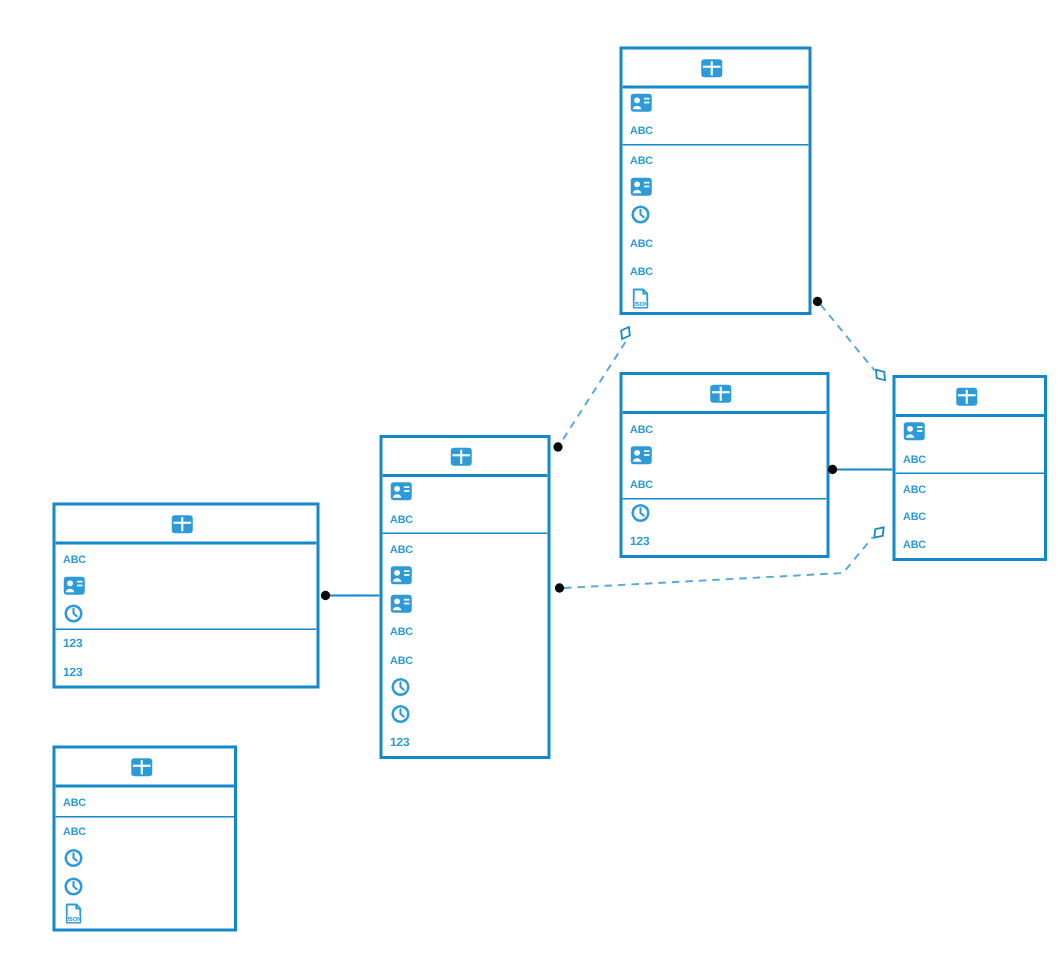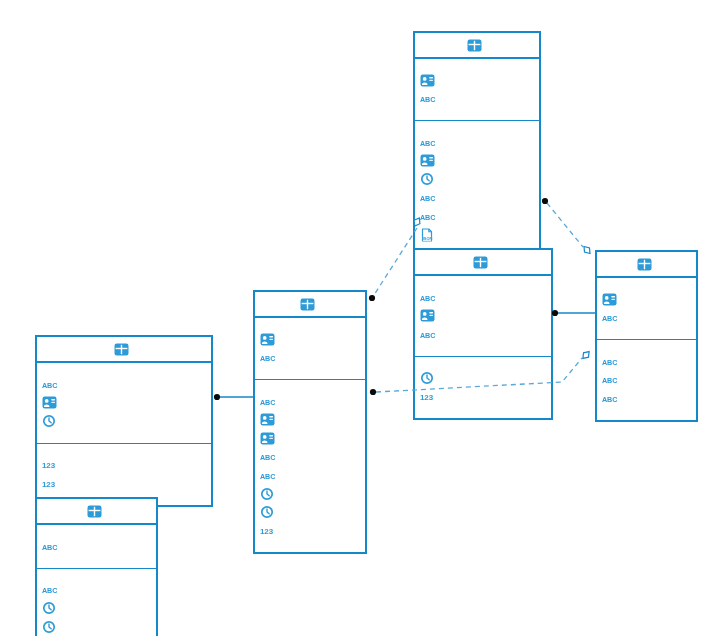--- a/index.html
+++ b/index.html
@@ -6,21 +6,21 @@
   body{width:705px;height:636px;overflow:hidden;
        font-family:"Liberation Sans","DejaVu Sans",sans-serif;}
   #canvas{position:relative;width:705px;height:636px;background:#ffffff;}
   #relations{position:absolute;left:0;top:0;pointer-events:none;}
   .erd-table{position:absolute;background:#fff;border:2px solid var(--border);
              box-sizing:border-box;display:flex;flex-direction:column;
              color:#000;font-size:13px;letter-spacing:-0.1px;}
   .erd-header{height:26px;box-sizing:border-box;border-bottom:2px solid var(--border);
               display:flex;align-items:center;justify-content:center;gap:5px;
               white-space:nowrap;}
-  .erd-section{padding:12px 0;}
+  .erd-section{padding:0 0;}
   .erd-section.keys{border-bottom:1px solid var(--border);}
   .erd-section.keys .col-label{font-weight:bold;}
   .col-row{height:18.5px;display:flex;align-items:center;padding-left:5px;
            white-space:nowrap;}
   .col-icon{width:18px;flex:none;display:flex;align-items:center;}
   .col-label{line-height:1;}
 </style>
 </head>
 <body>
 

